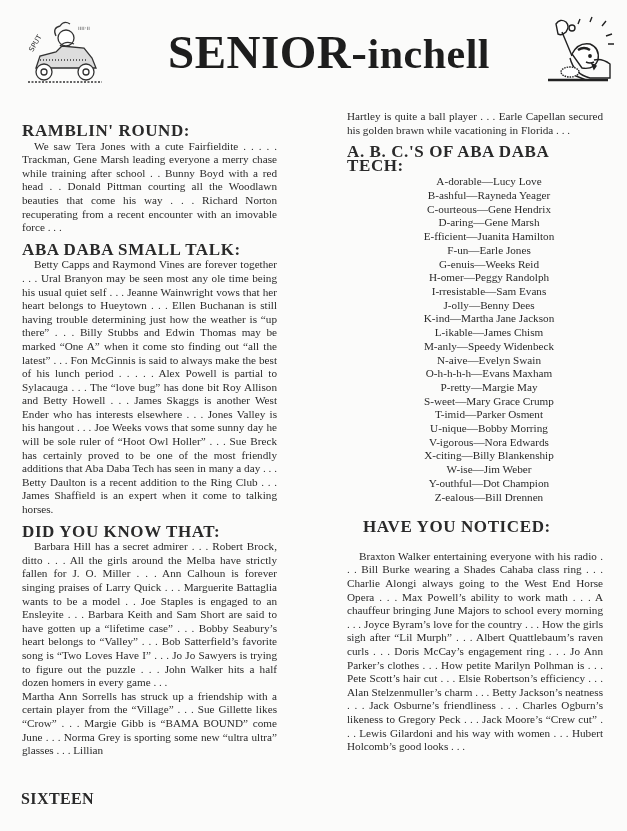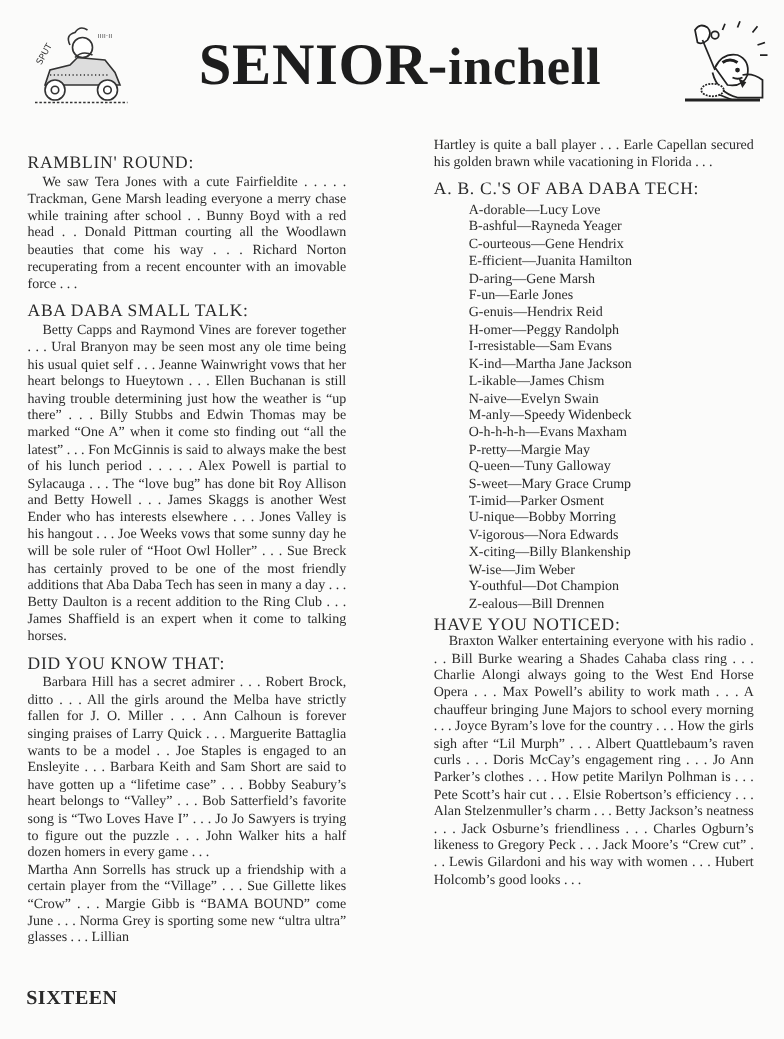--- a/index.html
+++ b/index.html
@@ -2,37 +2,37 @@
 <html><head>
 <meta charset="utf-8">
 <style>
   html, body { margin: 0; padding: 0; }
   body {
     width: 627px; height: 831px; background: #fbfbfa; position: relative; overflow: hidden;
     font-family: "Liberation Serif", "DejaVu Serif", serif; color: #2a2a2a;
   }
   .masthead { position: absolute; left: 0; top: 0; width: 627px; height: 100px; }
   .title {
-    position: absolute; left: 150px; top: 28px; width: 340px; text-align: center;
+    position: absolute; left: 150px; top: 28px; width: 340px; text-align: right;
     font-size: 44px; font-weight: bold; letter-spacing: 0.5px; color: #1d1d1d;
     font-family: "Liberation Serif", "DejaVu Serif", serif; line-height: 48px;
   }
   .title .big { font-size: 47px; }
   .title .small { font-size: 42px; }
   .illus { position: absolute; }
   .illus.left { left: 26px; top: 18px; width: 78px; height: 70px; }
   .illus.right { left: 548px; top: 14px; width: 72px; height: 74px; }
 
   .col { position: absolute; font-size: 11.2px; line-height: 13.6px; }
   .col.left { left: 22px; top: 124px; width: 255px; }
   .col.right { left: 347px; top: 110px; width: 256px; }
-  .head { letter-spacing: 0.6px; margin: 0 0 2px 0; font-size: 14px; }
+  .head { letter-spacing: 0.6px; margin: 0 0 2px 0; font-size: 17px; font-weight: bold; }
   .para { text-align: justify; margin: 0 0 8px 0; text-indent: 12px; }
   .para.noindent { text-indent: 0; }
-  .abc-list { margin: 3px 0 3px 28px; padding: 0; list-style: none; }
+  .abc-list { margin: 3px 0 3px 28px; padding: 0; list-style: none; text-align: center; }
   .abc-list li { line-height: 13.7px; white-space: nowrap; }
   .footer { position: absolute; left: 21px; top: 790px; font-size: 16px; font-weight: bold; letter-spacing: 0.4px; }
 </style>
 </head>
 <body>
 
 <div class="masthead">
   <div class="illus left">
     <svg width="78" height="70" viewBox="0 0 78 70">
       <g fill="none" stroke="#333" stroke-width="1.3">
@@ -92,42 +92,42 @@
 </div>
 
 <div class="col right">
   <p class="para noindent">Hartley is quite a ball player . . . Earle Capellan secured his golden brawn while vacationing in Florida . . .</p>
   <section>
     <div class="head">A. B. C.'S OF ABA DABA TECH:</div>
     <ul class="abc-list">
       <li>A-dorable—Lucy Love</li>
       <li>B-ashful—Rayneda Yeager</li>
       <li>C-ourteous—Gene Hendrix</li>
+      <li>D-aring—Gene Marsh</li>
       <li>E-fficient—Juanita Hamilton</li>
-      <li>D-aring—Gene Marsh</li>
       <li>F-un—Earle Jones</li>
-      <li>G-enuis—Hendrix Reid</li>
+      <li>G-enuis—Weeks Reid</li>
       <li>H-omer—Peggy Randolph</li>
       <li>I-rresistable—Sam Evans</li>
+      <li>J-olly—Benny Dees</li>
       <li>K-ind—Martha Jane Jackson</li>
       <li>L-ikable—James Chism</li>
+      <li>M-anly—Speedy Widenbeck</li>
       <li>N-aive—Evelyn Swain</li>
-      <li>M-anly—Speedy Widenbeck</li>
       <li>O-h-h-h-h—Evans Maxham</li>
       <li>P-retty—Margie May</li>
-      <li>Q-ueen—Tuny Galloway</li>
       <li>S-weet—Mary Grace Crump</li>
       <li>T-imid—Parker Osment</li>
       <li>U-nique—Bobby Morring</li>
       <li>V-igorous—Nora Edwards</li>
       <li>X-citing—Billy Blankenship</li>
       <li>W-ise—Jim Weber</li>
       <li>Y-outhful—Dot Champion</li>
       <li>Z-ealous—Bill Drennen</li>
     </ul>
   </section>
   <section>
-    <div class="head" style="margin:0">HAVE YOU NOTICED:</div>
+    <div class="head" style="margin:16px">HAVE YOU NOTICED:</div>
     <p class="para">Braxton Walker entertaining everyone with his radio . . . Bill Burke wearing a Shades Cahaba class ring . . . Charlie Alongi always going to the West End Horse Opera . . . Max Powell’s ability to work math . . . A chauffeur bringing June Majors to school every morning . . . Joyce Byram’s love for the country . . . How the girls sigh after “Lil Murph” . . . Albert Quattlebaum’s raven curls . . . Doris McCay’s engagement ring . . . Jo Ann Parker’s clothes . . . How petite Marilyn Polhman is . . . Pete Scott’s hair cut . . . Elsie Robertson’s efficiency . . . Alan Stelzenmuller’s charm . . . Betty Jackson’s neatness . . . Jack Osburne’s friendliness . . . Charles Ogburn’s likeness to Gregory Peck . . . Jack Moore’s “Crew cut” . . . Lewis Gilardoni and his way with women . . . Hubert Holcomb’s good looks . . .</p>
   </section>
 </div>
 
 <div class="footer">SIXTEEN</div>
 
 </body></html>

